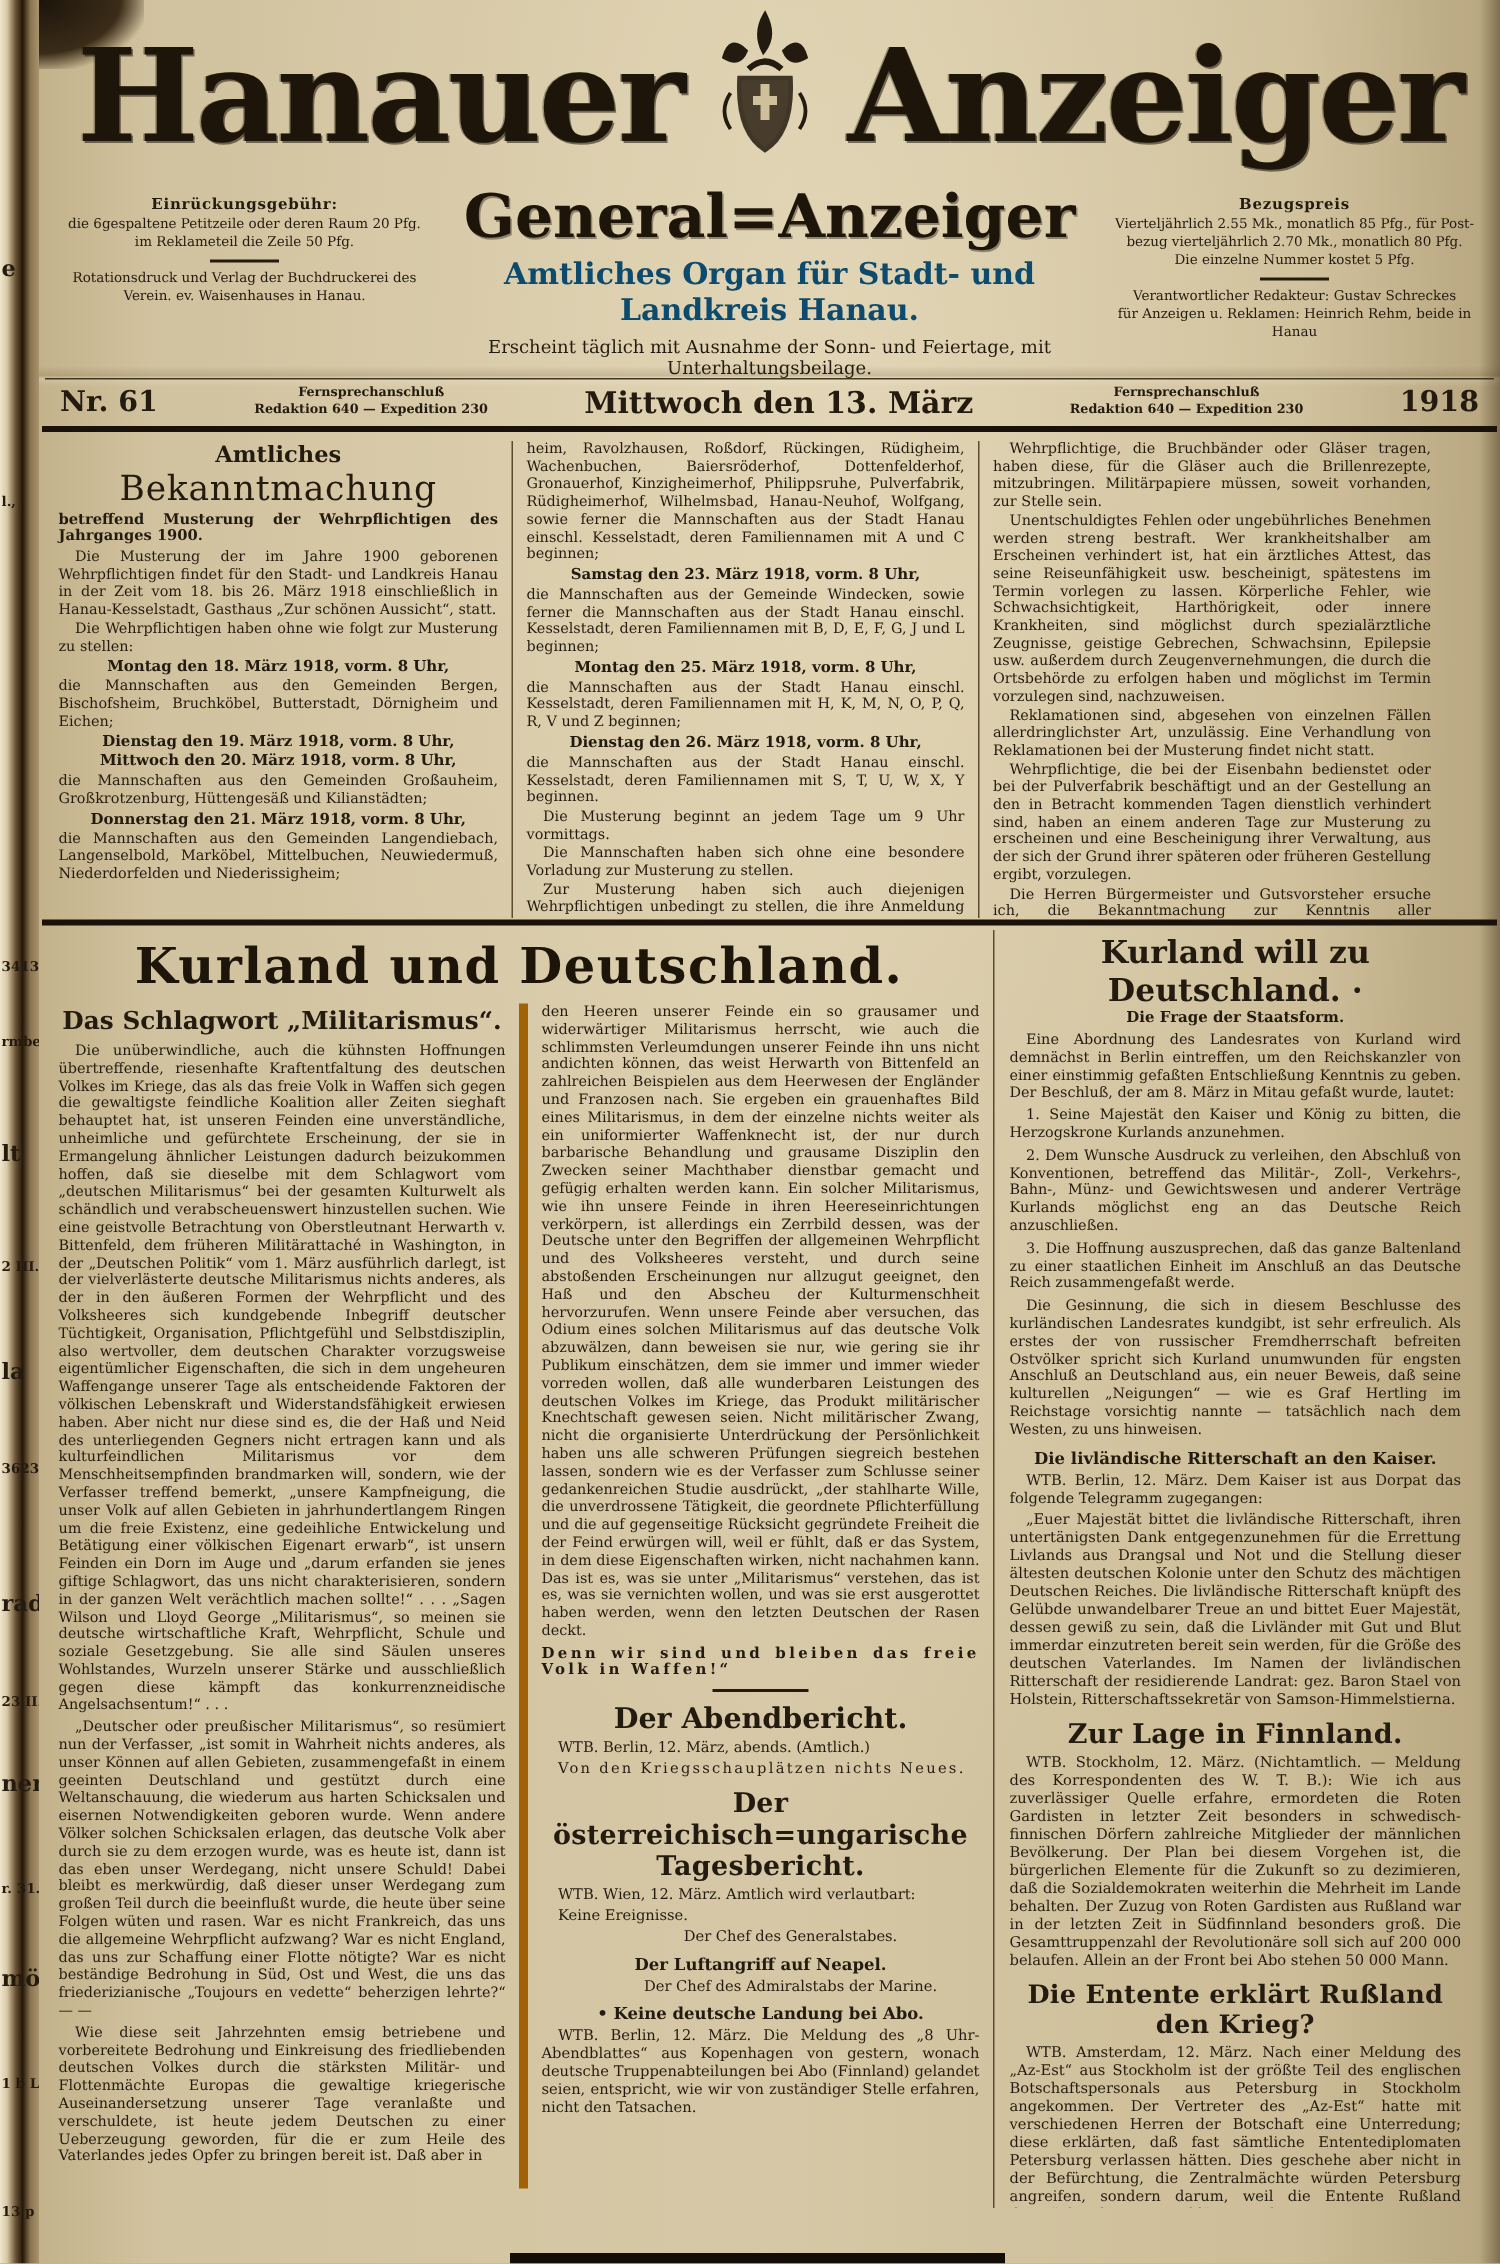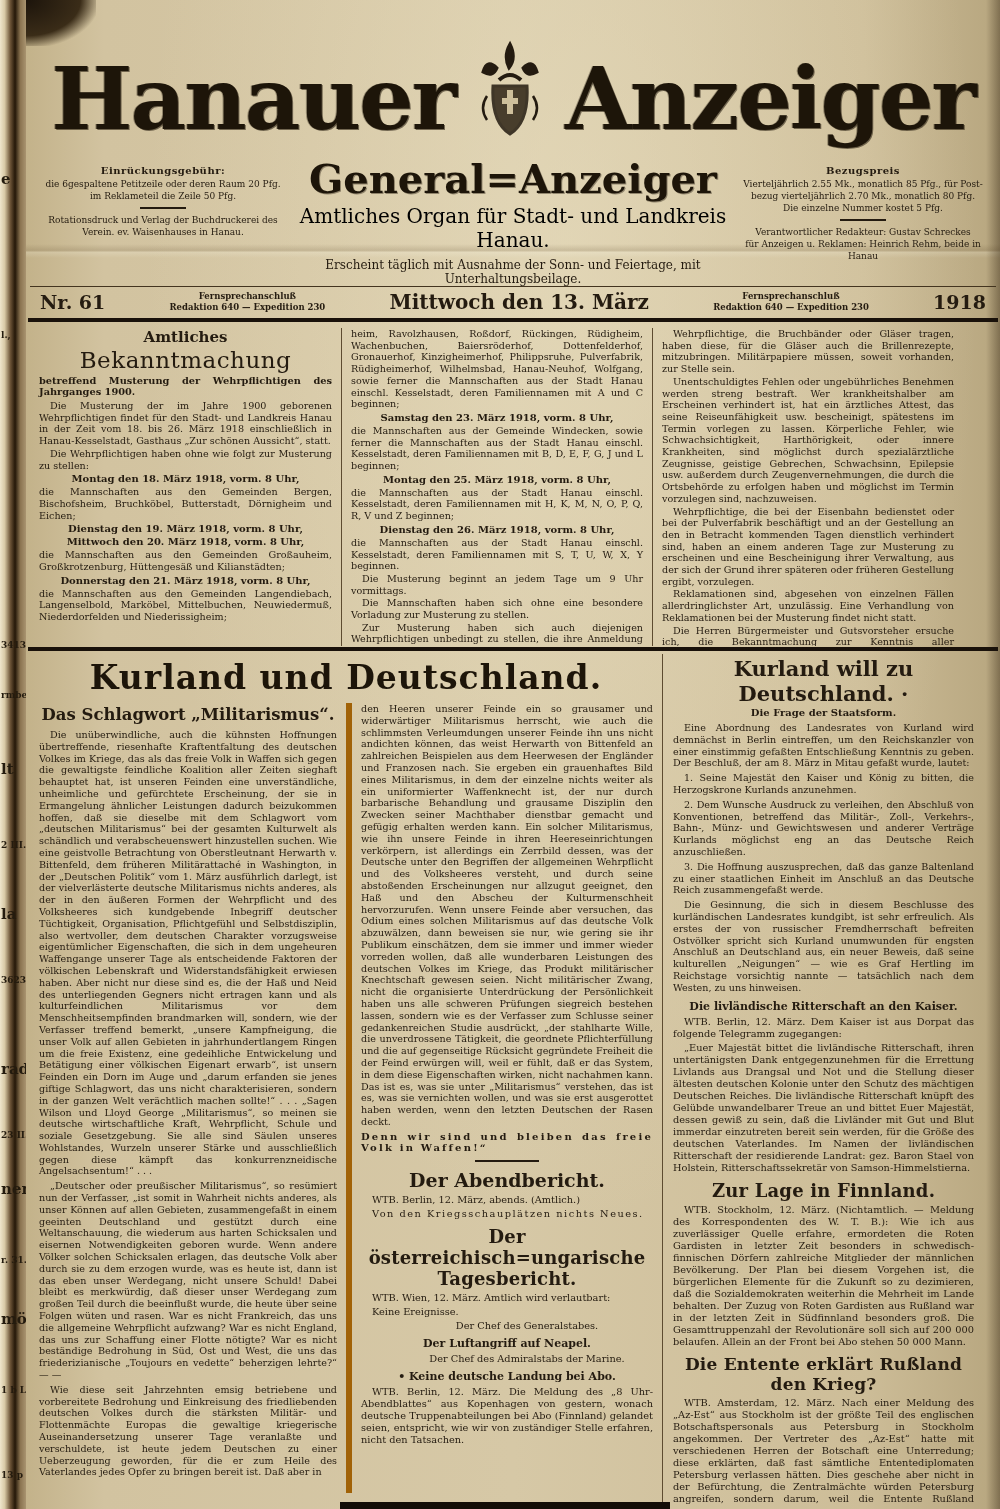--- a/index.html
+++ b/index.html
@@ -22,32 +22,32 @@
     background:linear-gradient(180deg,rgba(0,0,0,0) 0%,rgba(90,70,40,.18) 45%,rgba(255,255,240,.18) 60%,rgba(0,0,0,0) 100%);}
   .corner-blot{position:absolute;left:26px;top:0;width:70px;height:46px;
     background:radial-gradient(ellipse at 0% 0%,#1c140b 0%,#3a2c18 55%,rgba(58,44,24,0) 75%);}
   
   .torn{position:absolute;left:0;top:0;width:26px;height:1509px;overflow:hidden;
     background:linear-gradient(90deg,#efe6cd 0%,#d8c9a6 18%,#6b5336 40%,#241708 58%,#8a7350 78%,#a99470 100%);}
   .torn .frag{position:absolute;left:1px;font-weight:bold;color:#241b0e;font-size:9px;white-space:nowrap;}
   .torn .frag.big{font-size:15px;}
   
   .masthead{position:relative;padding-top:10px;text-align:center;}
-  .mast-title{display:flex;align-items:center;justify-content:center;gap:18px;white-space:nowrap;margin-top:34px;}
+  .mast-title{display:flex;align-items:center;justify-content:center;gap:18px;white-space:nowrap;}
   .mast-word{font-size:86px;font-weight:bold;line-height:1.0;letter-spacing:-2px;
     text-shadow:1px 1px 0 rgba(30,20,8,.55), -1px 0 0 rgba(30,20,8,.35);color:#1d1509;}
   .crest{flex:0 0 auto;margin-top:-6px;}
   .subhead-row{display:flex;align-items:flex-start;margin-top:4px;padding:0 12px;}
   .infobox{width:250px;font-size:9px;line-height:1.35;text-align:center;padding-top:6px;}
   .infobox .ib-title{font-weight:bold;font-size:10px;letter-spacing:.5px;}
   .infobox .ib-sep{width:46px;height:2px;background:#241b10;margin:5px auto;}
   .center-titles{flex:1;}
   .ga-title{font-size:40px;font-weight:bold;letter-spacing:0px;line-height:1.05;color:#1d1509;
     text-shadow:1px 1px 0 rgba(30,20,8,.4);}
-  .organ{font-size:20px;font-weight:normal;margin-top:4px;color:#000000;}
+  .organ{font-size:20px;font-weight:bold;margin-top:4px;color:#0c4a6e;}
   .schedule{font-size:12px;margin-top:6px;}
   
   .rule-thin{height:1px;background:#43341f;margin:0 4px;}
   .rule-heavy{height:4px;background:#19110a;margin:1px 2px;}
   .dateline{display:flex;align-items:center;justify-content:space-between;padding:3px 10px;margin:0 4px;}
   .issue,.year{font-size:19px;font-weight:bold;}
   .phone{font-size:8.5px;font-weight:bold;text-align:center;line-height:1.25;}
   .ddate{font-size:20px;font-weight:bold;}
   
   .col-row{display:flex;align-items:stretch;padding:5px 4px 0 4px;}
@@ -201,22 +201,22 @@
       <p class="nd">Dienstag den 26. März 1918, vorm. 8 Uhr,</p>
       <p class="nb">die Mannschaften aus der Stadt Hanau einschl. Kesselstadt, deren Familiennamen mit S, T, U, W, X, Y beginnen.</p>
       <p class="nb ind">Die Musterung beginnt an jedem Tage um 9 Uhr vormittags.</p>
       <p class="nb ind">Die Mannschaften haben sich ohne eine besondere Vorladung zur Musterung zu stellen.</p>
       <p class="nb ind">Zur Musterung haben sich auch diejenigen Wehrpflichtigen unbedingt zu stellen, die ihre Anmeldung zur Landsturmrolle etwa aus Unkenntnis oder anderen Gründen unterlassen haben.</p>
 
     </div>
     <div class="ncol">
       <p class="nb ind">Wehrpflichtige, die Bruchbänder oder Gläser tragen, haben diese, für die Gläser auch die Brillenrezepte, mitzubringen. Militärpapiere müssen, soweit vorhanden, zur Stelle sein.</p>
       <p class="nb ind">Unentschuldigtes Fehlen oder ungebührliches Benehmen werden streng bestraft. Wer krankheitshalber am Erscheinen verhindert ist, hat ein ärztliches Attest, das seine Reiseunfähigkeit usw. bescheinigt, spätestens im Termin vorlegen zu lassen. Körperliche Fehler, wie Schwachsichtigkeit, Harthörigkeit, oder innere Krankheiten, sind möglichst durch spezialärztliche Zeugnisse, geistige Gebrechen, Schwachsinn, Epilepsie usw. außerdem durch Zeugenvernehmungen, die durch die Ortsbehörde zu erfolgen haben und möglichst im Termin vorzulegen sind, nachzuweisen.</p>
+      <p class="nb ind">Reklamationen sind, abgesehen von einzelnen Fällen allerdringlichster Art, unzulässig. Eine Verhandlung von Reklamationen bei der Musterung findet nicht statt.</p>
       <p class="nb ind">Wehrpflichtige, die bei der Eisenbahn bedienstet oder bei der Pulverfabrik beschäftigt und an der Gestellung an den in Betracht kommenden Tagen dienstlich verhindert sind, haben an einem anderen Tage zur Musterung zu erscheinen und eine Bescheinigung ihrer Verwaltung, aus der sich der Grund ihrer späteren oder früheren Gestellung ergibt, vorzulegen.</p>
-      <p class="nb ind">Reklamationen sind, abgesehen von einzelnen Fällen allerdringlichster Art, unzulässig. Eine Verhandlung von Reklamationen bei der Musterung findet nicht statt.</p>
       <p class="nb ind">Die Herren Bürgermeister und Gutsvorsteher ersuche ich, die Bekanntmachung zur Kenntnis aller Ortsangehörigen zu bringen und dafür zu sorgen, daß die Wehrpflichtigen sich pünktlich zur Musterung stellen. Die Herren Bürgermeister und Gutsvorsteher haben sich an den Tagen, an denen Wehrpflichtige aus ihren Gemeinden zur Musterung erscheinen, rechtzeitig persönlich zum Termin einzufinden.</p>
 
     </div>
   </div>
   <div class="rule-heavy"></div>
 
   <div class="feature">
     <div class="feat-left">
       <div class="big-headline">Kurland und Deutschland.</div>
       <div class="feat-cols">

